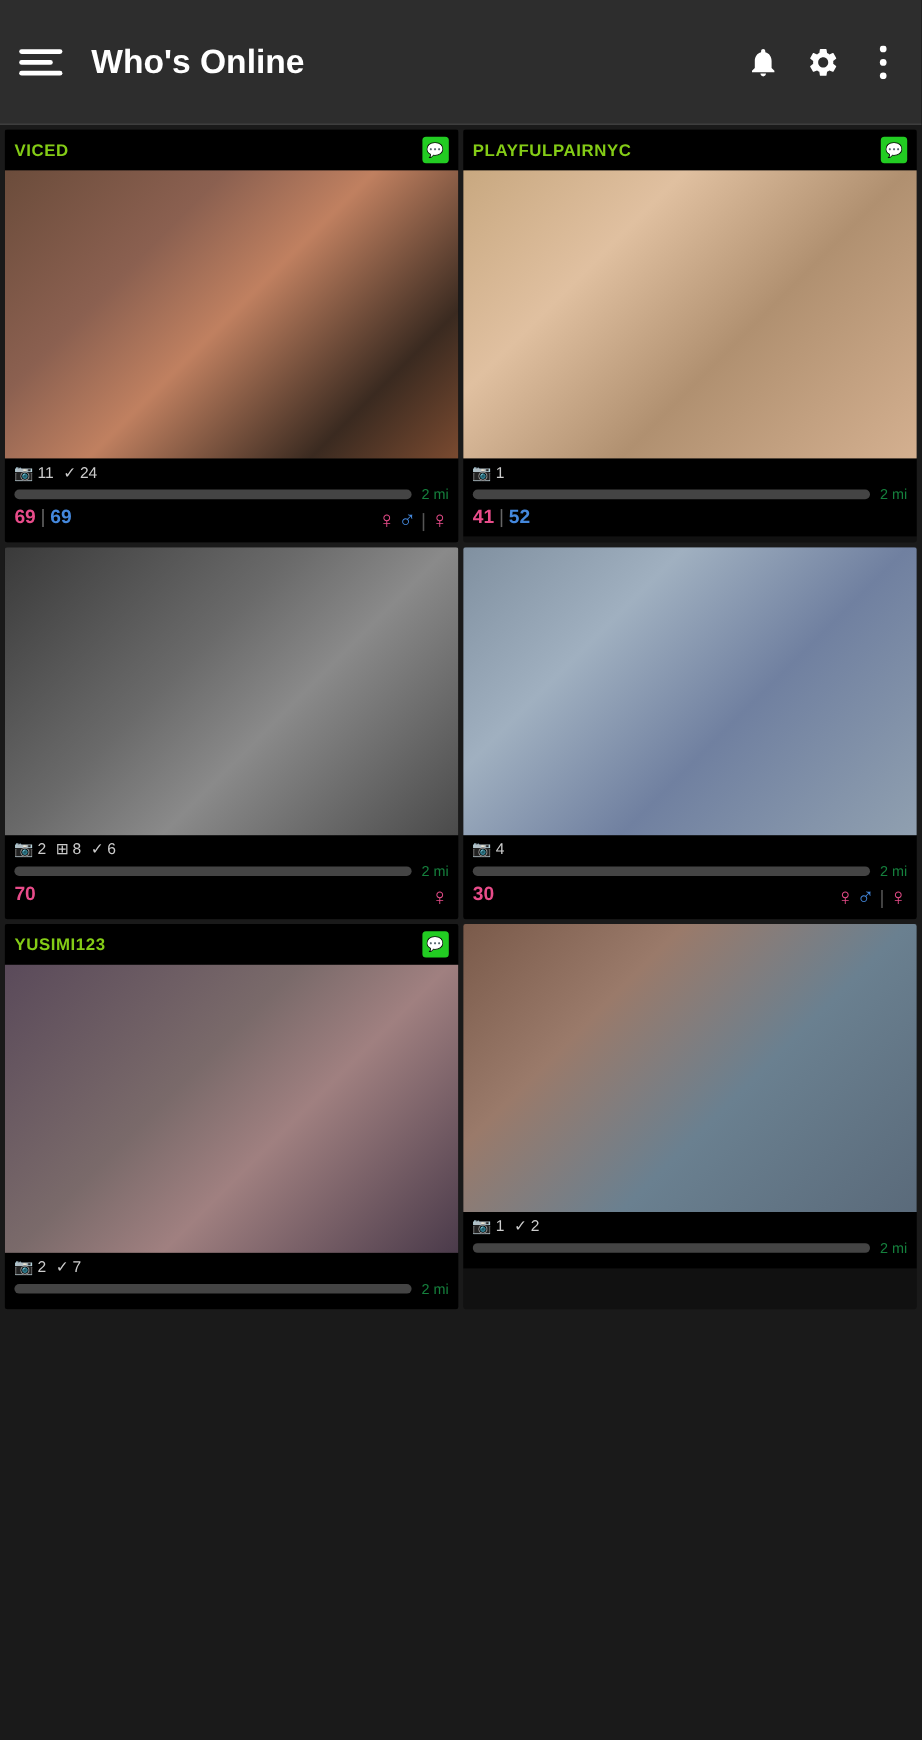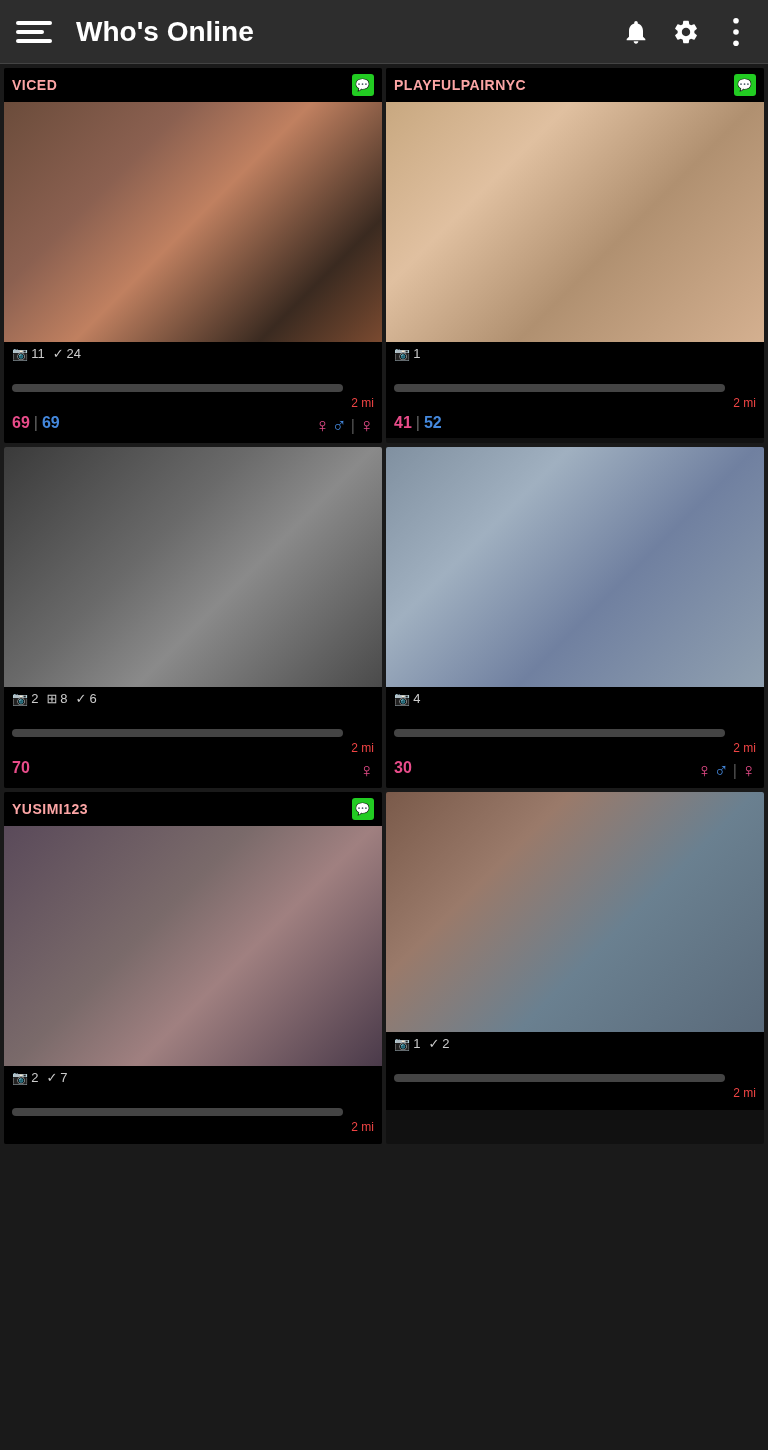--- a/index.html
+++ b/index.html
@@ -10,21 +10,21 @@
       font-family: 'Arial', sans-serif;
       color: #fff;
     }
 
     
     .header {
       background: #2d2d2d;
       display: flex;
       align-items: center;
       padding: 0 16px;
-      height: 64px;
+      height: 104px;
       border-bottom: 1px solid #444;
     }
     .header-menu-icon {
       width: 44px;
       height: 44px;
       display: flex;
       flex-direction: column;
       justify-content: center;
       gap: 5px;
       cursor: pointer;
@@ -79,21 +79,21 @@
     .card-header {
       display: flex;
       justify-content: space-between;
       align-items: center;
       padding: 6px 8px;
       background: #000;
     }
     .card-username {
       font-size: 14px;
       font-weight: bold;
-      color: #fca5a5;
+      color: #84cc16;
       letter-spacing: 0.5px;
     }
     .card-msg-icon {
       width: 22px;
       height: 22px;
       background: #22cc22;
       border-radius: 3px;
       display: flex;
       align-items: center;
       justify-content: center;
@@ -147,23 +147,22 @@
     }
     .card-location-bar {
       height: 8px;
       background: #444;
       border-radius: 4px;
       flex: 1;
       margin-right: 8px;
     }
     .card-distance {
       font-size: 12px;
-      color: #ef4444;
+      color: #15803d;
       white-space: nowrap;
-      margin-top: 31px;
     }
     .card-ages-row {
       display: flex;
       justify-content: space-between;
       align-items: flex-start;
     }
     .card-ages {
       display: flex;
       align-items: center;
       gap: 0;

